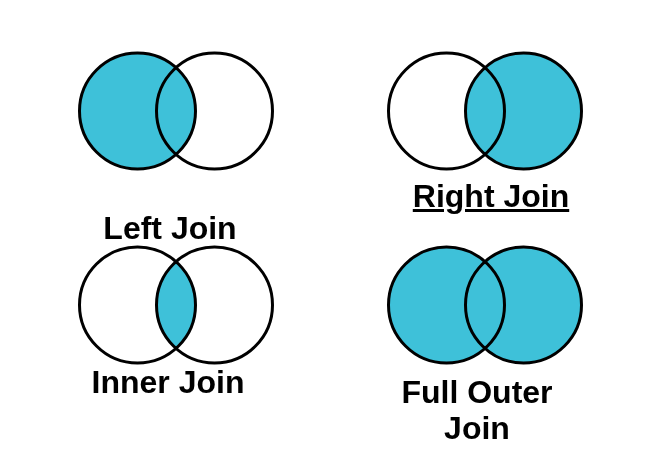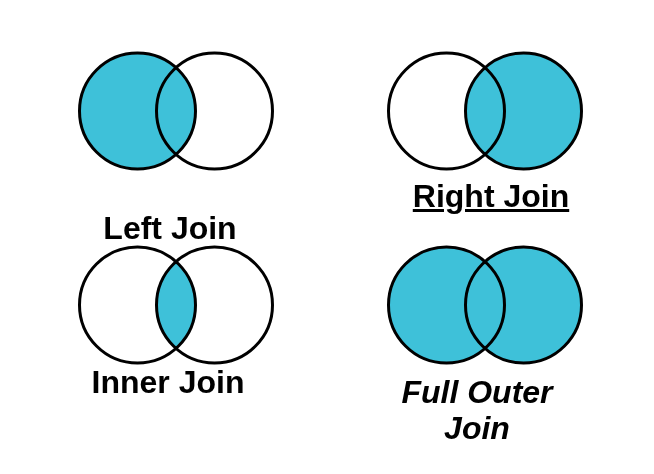--- a/index.html
+++ b/index.html
@@ -38,21 +38,21 @@
     color: #000000;
     white-space: pre-line;
   }
   #venn-left-join  { left: 51px;  top: 48px; }
   #label-left-join { left: 20px;  top: 172px; margin-top: 38px; }
   #venn-right-join  { left: 360px; top: 48px; }
   #label-right-join { left: 341px; top: 178px; text-decoration: underline; }
   #venn-inner-join  { left: 51px;  top: 242px; }
   #label-inner-join { left: 18px;  top: 364px; }
   #venn-full-outer-join  { left: 360px; top: 242px; }
-  #label-full-outer-join { left: 327px; top: 374px; font-style: italic; }
+  #label-full-outer-join { left: 327px; top: 374px; }
 </style>
 </head>
 <body>
 
 
 
 
 <div class="panel">
   <svg id="venn-left-join" class="venn" viewBox="0 0 250 126">
     <circle class="fill-region" cx="86.5" cy="63" r="58" fill="#3EC1D9"></circle>

